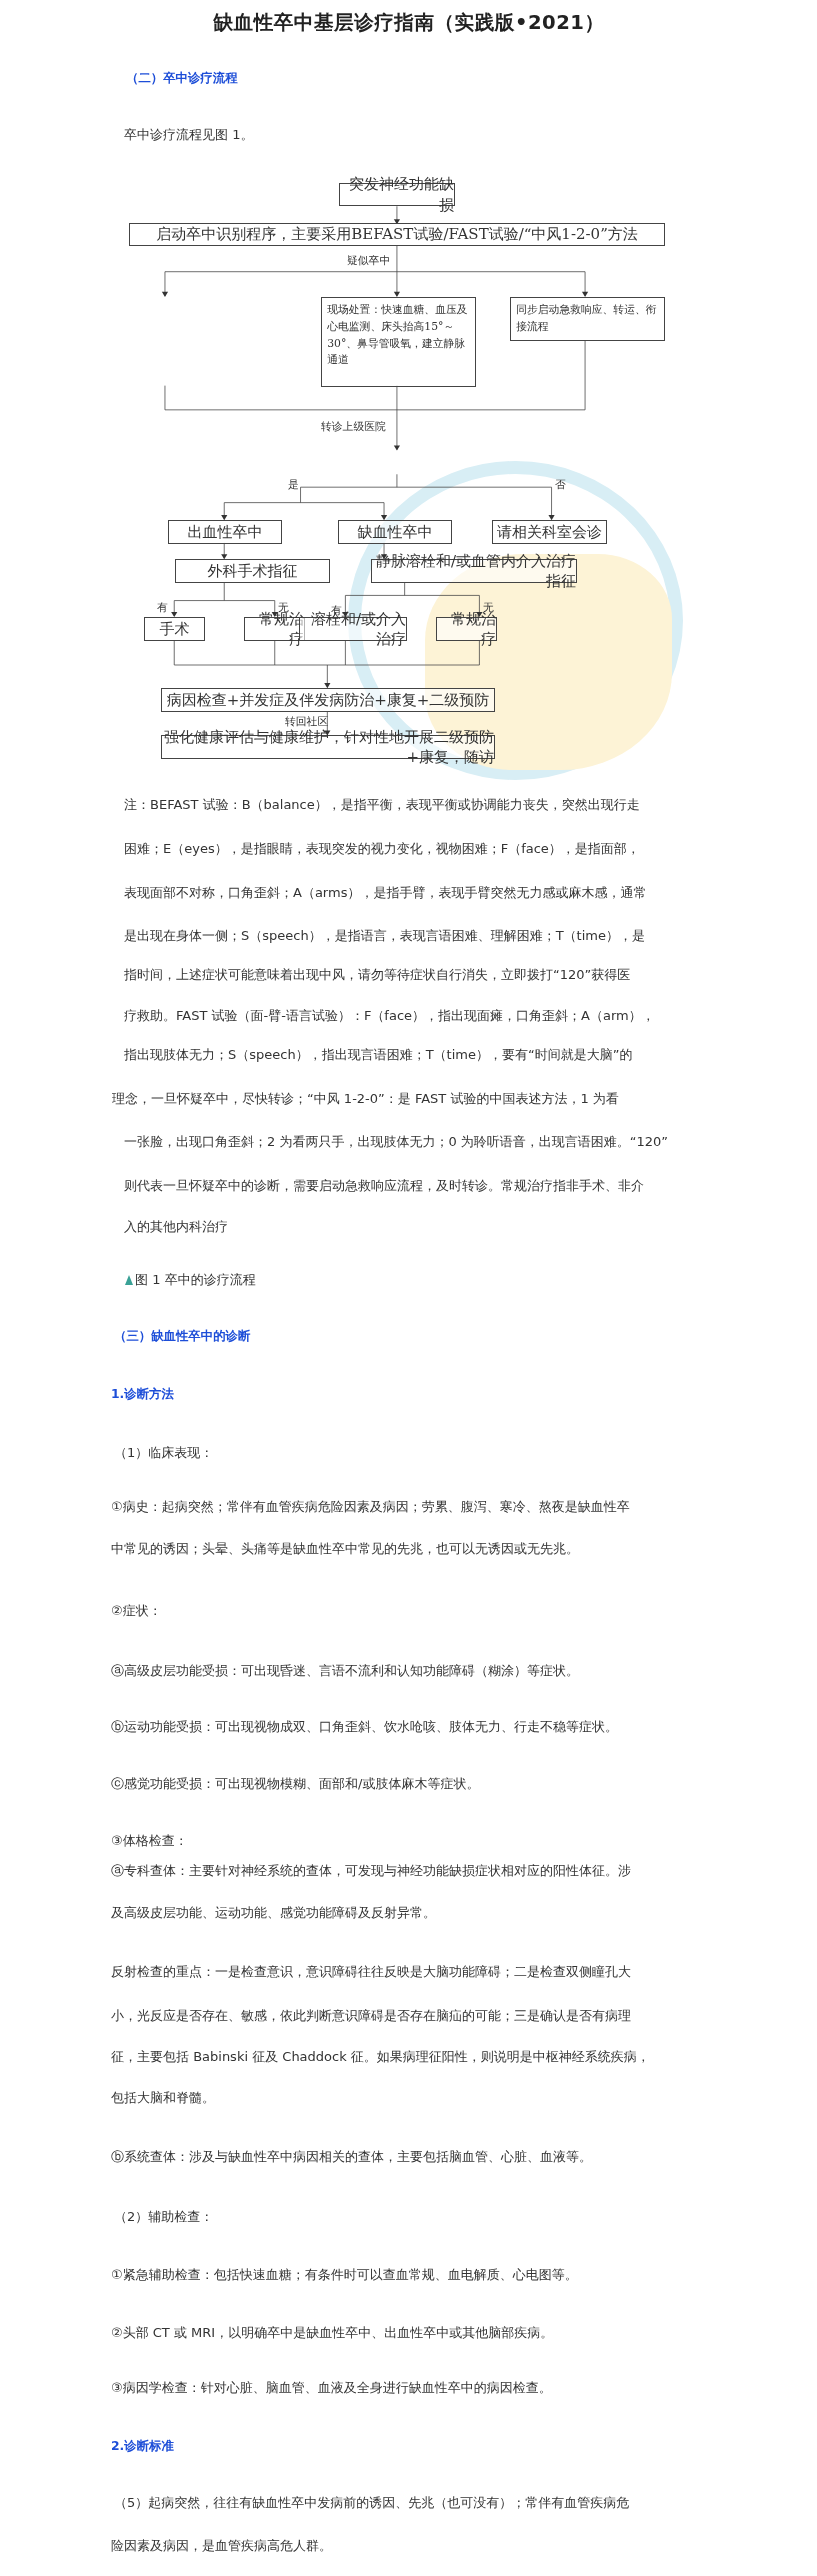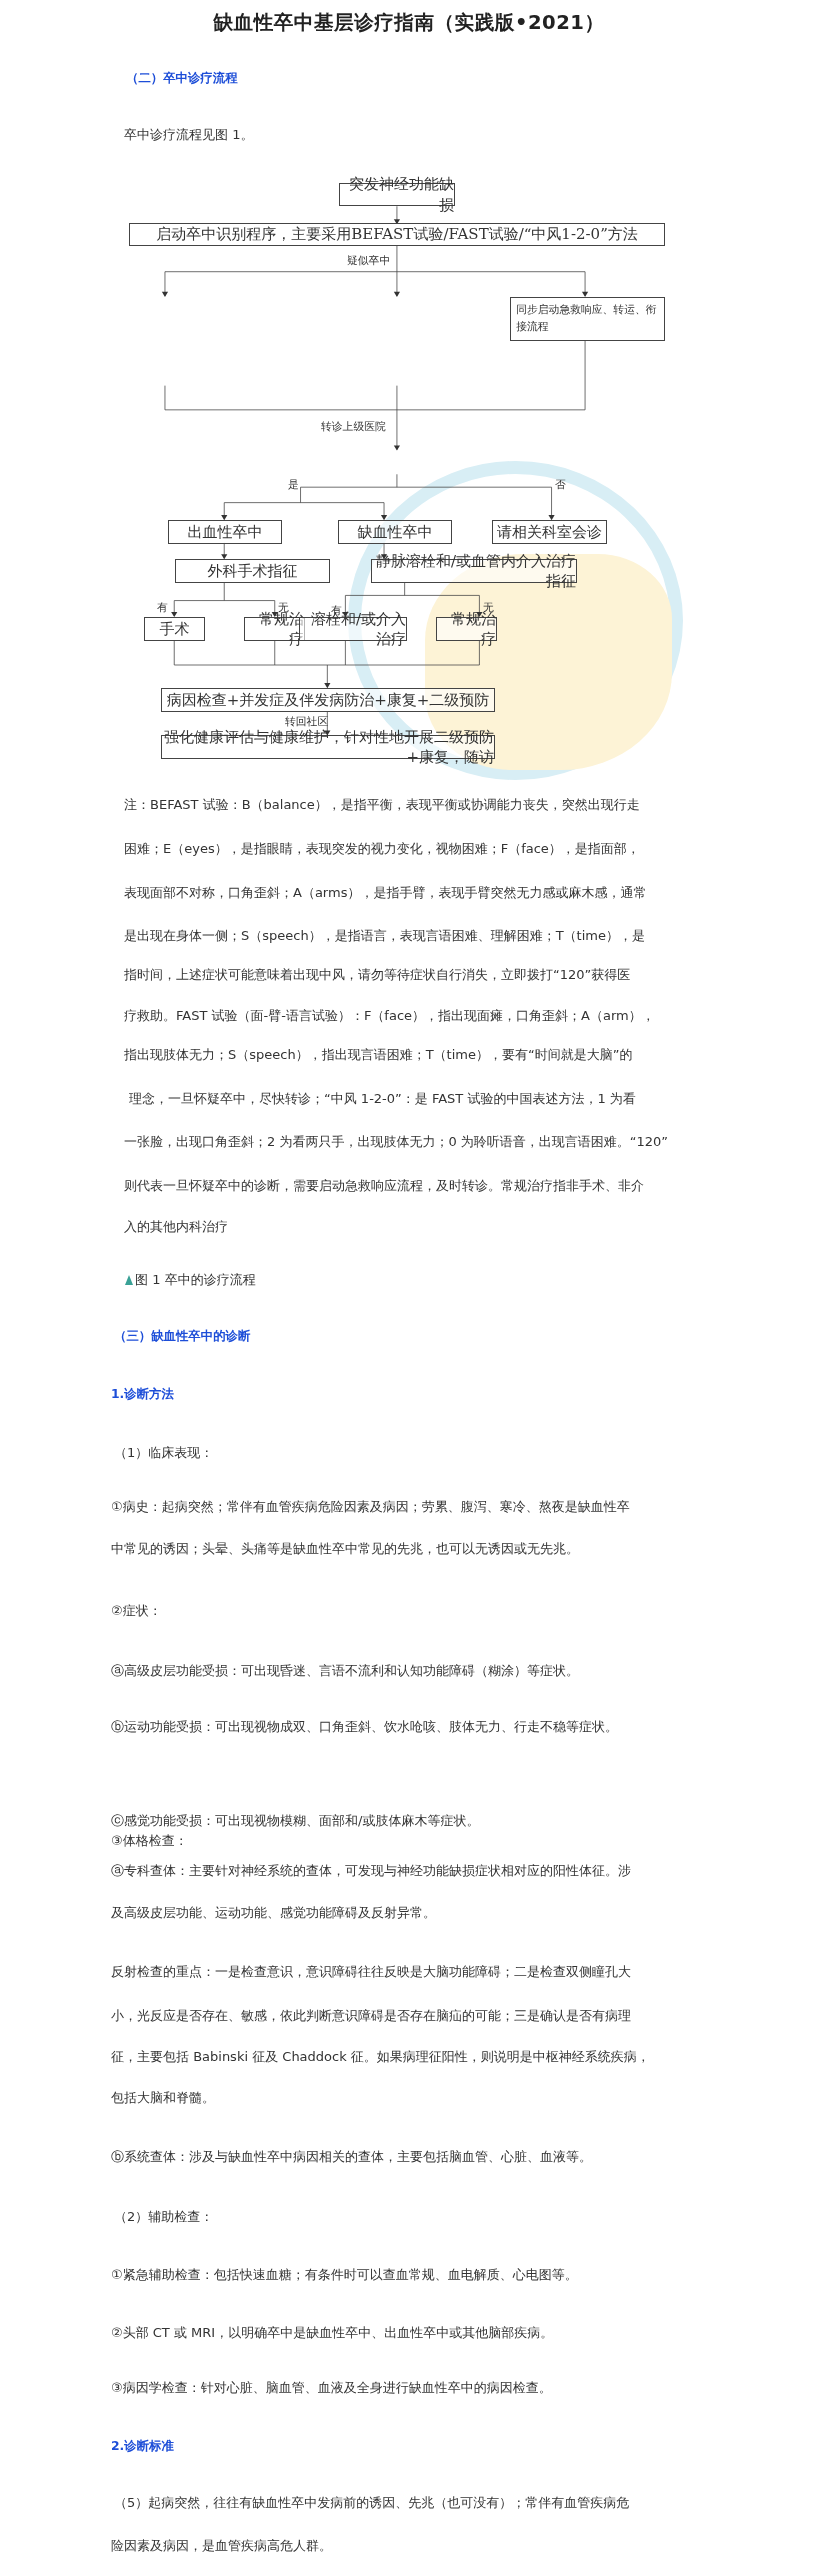--- a/index.html
+++ b/index.html
@@ -101,20 +101,21 @@
       <path d="M699,832 L711,832 L705,842 z"></path>
       <path d="M404,970 L416,970 L410,980 z"></path>
       <path d="M404,1062 L416,1062 L410,1072 z"></path>
     </g>
   </svg>
 
   <div class="box" style="left:223px;top:0;width:116px;height:23px;">突发神经功能缺损</div>
   <div class="box" style="left:13px;top:40px;width:536px;height:23px;">启动卒中识别程序，主要采用BEFAST试验/FAST试验/“中风1-2-0”方法</div>
   <div class="lbl" style="left:231px;top:71px;">疑似卒中</div>
 
+  <div class="box left" style="left:205px;top:114px;width:155px;height:90px;">现场处置：快速血糖、血压及心电监测、床头抬高15°～30°、鼻导管吸氧，建立静脉通道</div>
   <div class="box left" style="left:394px;top:114px;width:155px;height:44px;">同步启动急救响应、转运、衔接流程</div>
 
   <div class="lbl" style="left:205px;top:237px;">转诊上级医院</div>
 
   <div class="lbl" style="left:172px;top:295px;">是</div>
   <div class="lbl" style="left:439px;top:295px;">否</div>
 
   <div class="box" style="left:52px;top:337px;width:114px;height:24px;">出血性卒中</div>
   <div class="box" style="left:222px;top:337px;width:114px;height:24px;">缺血性卒中</div>
   <div class="box" style="left:376px;top:337px;width:115px;height:24px;">请相关科室会诊</div>
@@ -138,40 +139,40 @@
 </div>
 
 <div>
   <div class="abs p" style="left:124px;top:796px;">注：BEFAST 试验：B（balance），是指平衡，表现平衡或协调能力丧失，突然出现行走</div>
   <div class="abs p" style="left:124px;top:840px;">困难；E（eyes），是指眼睛，表现突发的视力变化，视物困难；F（face），是指面部，</div>
   <div class="abs p" style="left:124px;top:884px;">表现面部不对称，口角歪斜；A（arms），是指手臂，表现手臂突然无力感或麻木感，通常</div>
   <div class="abs p" style="left:124px;top:927px;">是出现在身体一侧；S（speech），是指语言，表现言语困难、理解困难；T（time），是</div>
   <div class="abs p" style="left:124px;top:966px;">指时间，上述症状可能意味着出现中风，请勿等待症状自行消失，立即拨打“120”获得医</div>
   <div class="abs p" style="left:124px;top:1007px;">疗救助。FAST 试验（面-臂-语言试验）：F（face），指出现面瘫，口角歪斜；A（arm），</div>
   <div class="abs p" style="left:124px;top:1046px;">指出现肢体无力；S（speech），指出现言语困难；T（time），要有“时间就是大脑”的</div>
-  <div class="abs p" style="left:129px;top:1090px;">理念，一旦怀疑卒中，尽快转诊；“中风 1-2-0”：是 FAST 试验的中国表述方法，1 为看</div>
+  <div class="abs p" style="left:112px;top:1090px;">理念，一旦怀疑卒中，尽快转诊；“中风 1-2-0”：是 FAST 试验的中国表述方法，1 为看</div>
   <div class="abs p" style="left:124px;top:1133px;">一张脸，出现口角歪斜；2 为看两只手，出现肢体无力；0 为聆听语音，出现言语困难。“120”</div>
   <div class="abs p" style="left:124px;top:1177px;">则代表一旦怀疑卒中的诊断，需要启动急救响应流程，及时转诊。常规治疗指非手术、非介</div>
   <div class="abs p" style="left:124px;top:1218px;">入的其他内科治疗</div>
 </div>
 
 <div class="abs caption" style="left:125px;top:1271px;">
   <span class="tri"></span><span>图 1 卒中的诊疗流程</span>
 </div>
 
 <div class="abs h2" style="left:114px;top:1328px;">（三）缺血性卒中的诊断</div>
 <div class="abs h2" style="left:111px;top:1386px;">1.诊断方法</div>
 <div class="abs p" style="left:114px;top:1444px;">（1）临床表现：</div>
 
 <div class="abs p" style="left:111px;top:1498px;">①病史：起病突然；常伴有血管疾病危险因素及病因；劳累、腹泻、寒冷、熬夜是缺血性卒</div>
 <div class="abs p" style="left:111px;top:1540px;">中常见的诱因；头晕、头痛等是缺血性卒中常见的先兆，也可以无诱因或无先兆。</div>
 <div class="abs p" style="left:111px;top:1602px;">②症状：</div>
 <div class="abs p" style="left:111px;top:1662px;">ⓐ高级皮层功能受损：可出现昏迷、言语不流利和认知功能障碍（糊涂）等症状。</div>
 <div class="abs p" style="left:111px;top:1718px;">ⓑ运动功能受损：可出现视物成双、口角歪斜、饮水呛咳、肢体无力、行走不稳等症状。</div>
-<div class="abs p" style="left:111px;top:1775px;margin-top:37px;">ⓒ感觉功能受损：可出现视物模糊、面部和/或肢体麻木等症状。</div>
+<div class="abs p" style="left:111px;top:1775px;">ⓒ感觉功能受损：可出现视物模糊、面部和/或肢体麻木等症状。</div>
 <div class="abs p" style="left:111px;top:1832px;">③体格检查：</div>
 <div class="abs p" style="left:111px;top:1862px;">ⓐ专科查体：主要针对神经系统的查体，可发现与神经功能缺损症状相对应的阳性体征。涉</div>
 <div class="abs p" style="left:111px;top:1904px;">及高级皮层功能、运动功能、感觉功能障碍及反射异常。</div>
 <div class="abs p" style="left:111px;top:1963px;">反射检查的重点：一是检查意识，意识障碍往往反映是大脑功能障碍；二是检查双侧瞳孔大</div>
 <div class="abs p" style="left:111px;top:2007px;">小，光反应是否存在、敏感，依此判断意识障碍是否存在脑疝的可能；三是确认是否有病理</div>
 <div class="abs p" style="left:111px;top:2048px;">征，主要包括 Babinski 征及 Chaddock 征。如果病理征阳性，则说明是中枢神经系统疾病，</div>
 <div class="abs p" style="left:111px;top:2089px;">包括大脑和脊髓。</div>
 <div class="abs p" style="left:111px;top:2148px;">ⓑ系统查体：涉及与缺血性卒中病因相关的查体，主要包括脑血管、心脏、血液等。</div>
 <div class="abs p" style="left:114px;top:2208px;">（2）辅助检查：</div>
 <div class="abs p" style="left:111px;top:2266px;">①紧急辅助检查：包括快速血糖；有条件时可以查血常规、血电解质、心电图等。</div>

